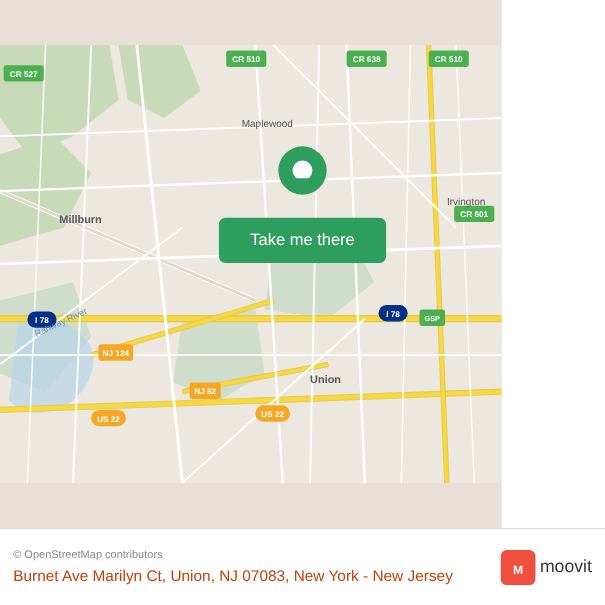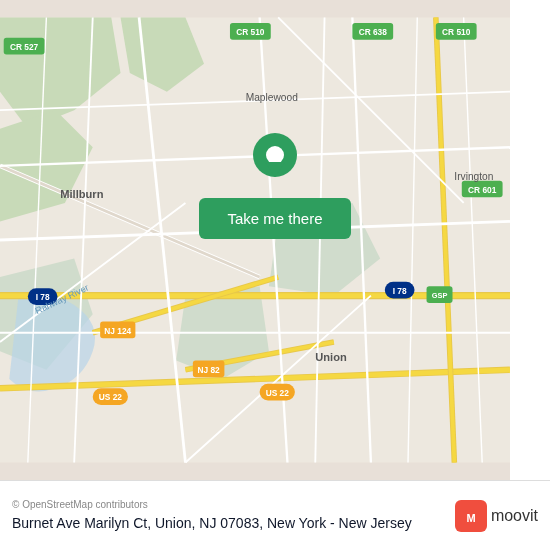--- a/index.html
+++ b/index.html
@@ -5,21 +5,21 @@
     * { margin: 0; padding: 0; box-sizing: border-box; }
     body {
       width: 550px;
       height: 550px;
       overflow: hidden;
       font-family: Arial, sans-serif;
       position: relative;
     }
 
     #map-container {
-      width: 510px;
+      width: 456px;
       height: 480px;
       position: relative;
       overflow: hidden;
       background-color: #e8e0d8;
     }
 
     
     #map-svg {
       width: 100%;
       height: 100%;
@@ -77,21 +77,21 @@
     }
 
     #copyright-line {
       font-size: 10px;
       color: #888;
       margin-bottom: 4px;
     }
 
     #address-text {
       font-size: 14px;
-      color: #0f172a;
+      color: #c2410c;
       line-height: 1.3;
     }
 
     #moovit-logo {
       display: flex;
       align-items: center;
       gap: 4px;
       flex-shrink: 0;
     }
 

